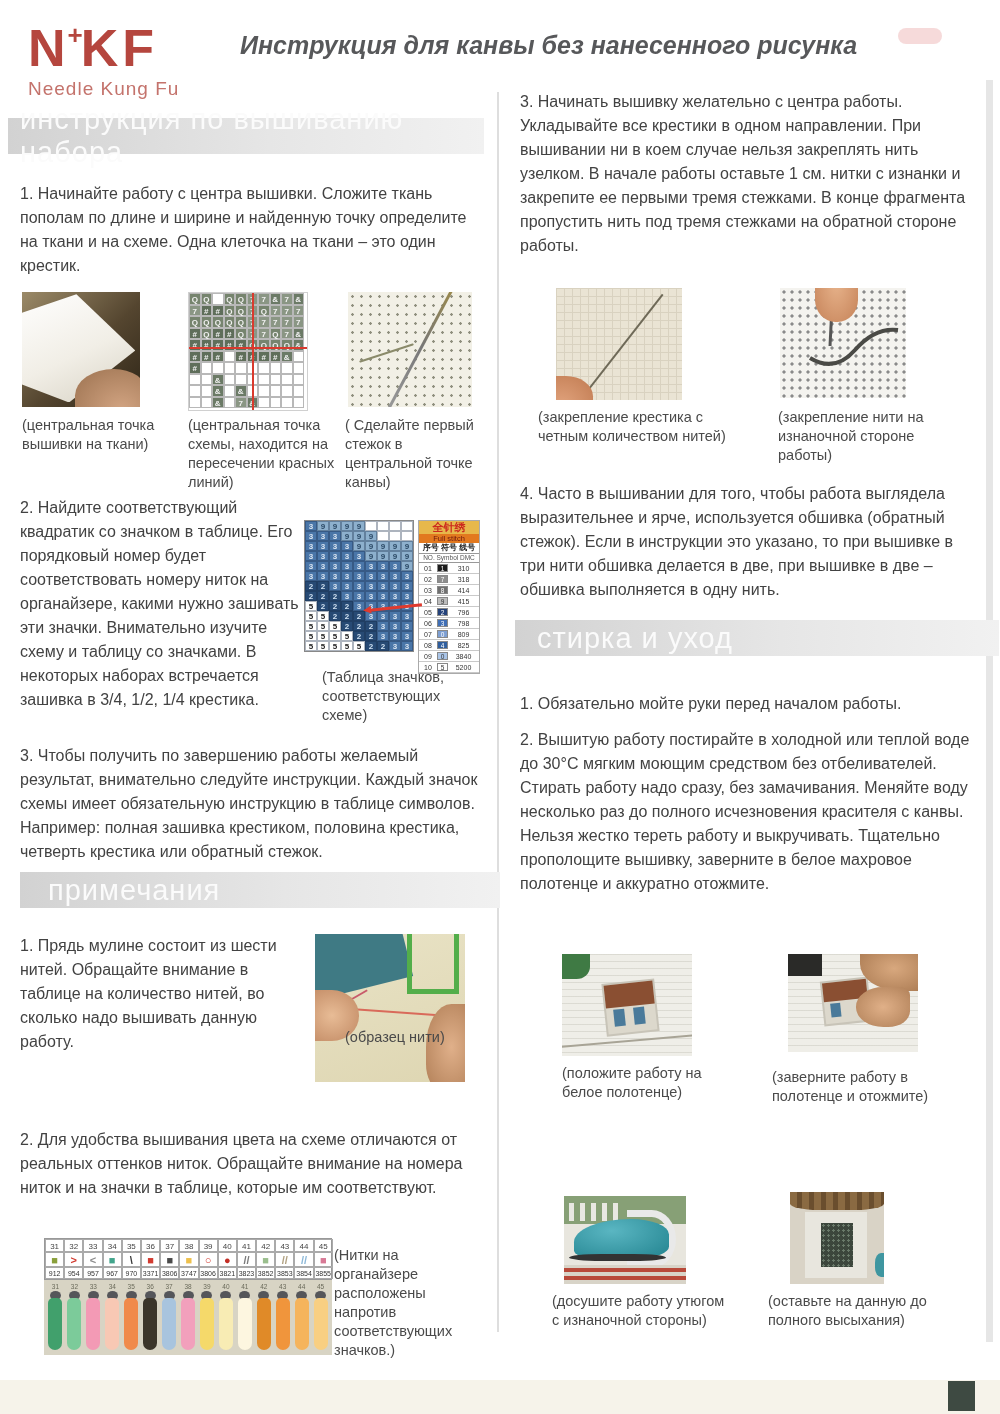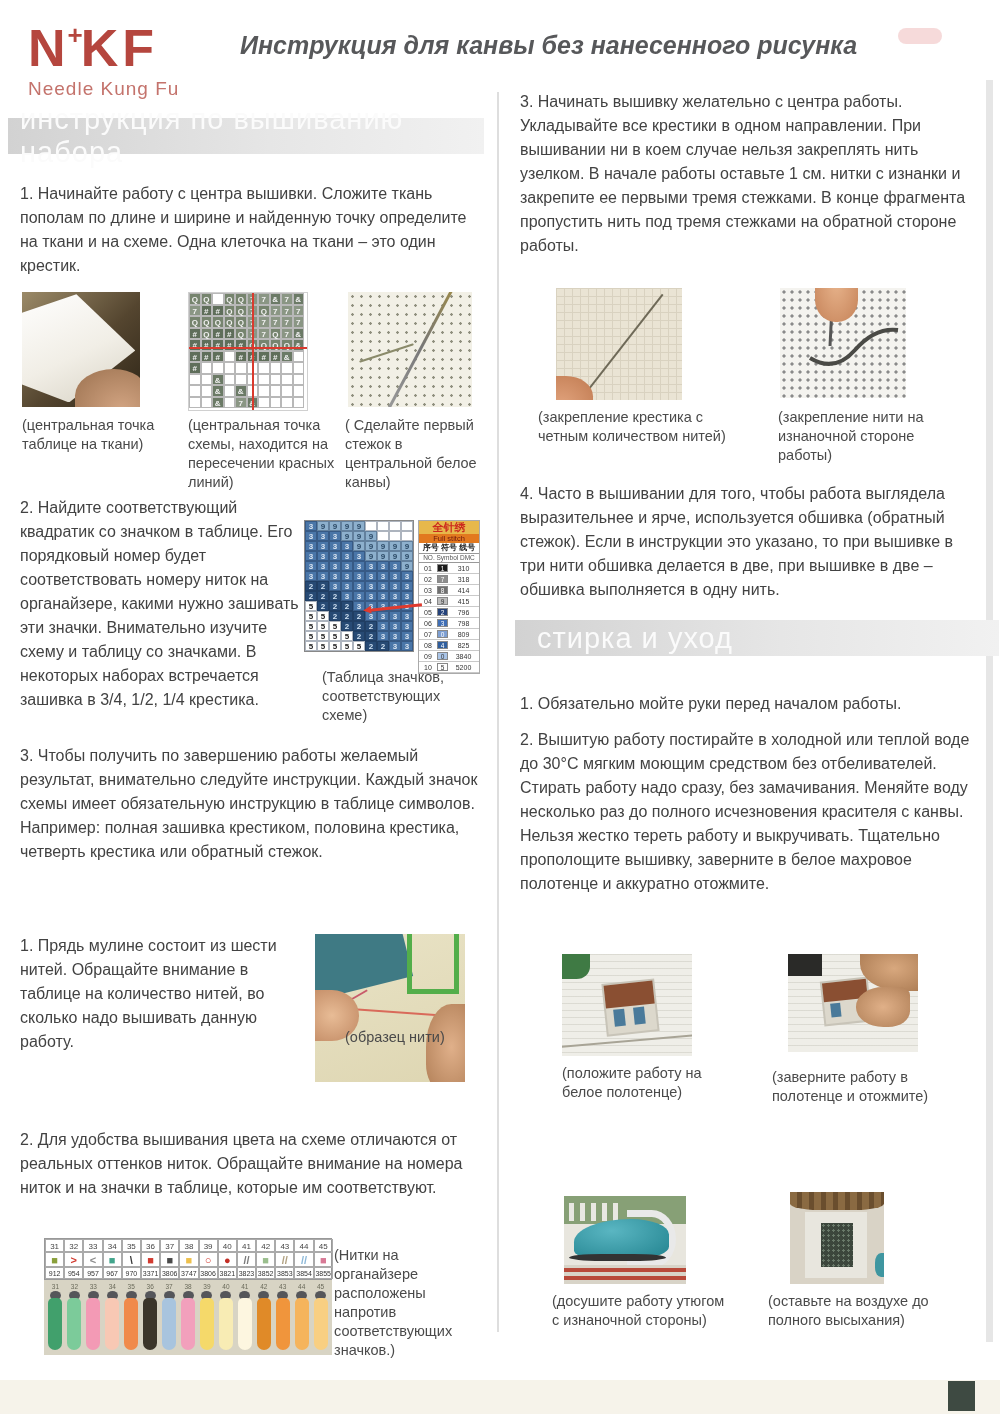--- a/index.html
+++ b/index.html
@@ -277,23 +277,23 @@
           <span class="g-cell" style="background: rgb(255, 255, 255); color: rgb(0, 0, 0);"></span>
         </div>
       </div>
     <div class="redline-h"></div>
     <div class="redline-v"></div>
   </div>
   <div class="photo p-canvas" style="left:348px;top:292px;width:124px;height:115px;">
     <div class="needle"></div>
     <div class="needle2"></div>
   </div>
-  <div class="caption" style="left:22px;top:416px;width:152px;">(центральная точка таблице на ткани)</div>
+  <div class="caption" style="left:22px;top:416px;width:152px;">(центральная точка вышивки на ткани)</div>
   <div class="caption" style="left:188px;top:416px;width:152px;">(центральная точка схемы, находится на пересечении красных линий)</div>
-  <div class="caption" style="left:345px;top:416px;width:140px;">( Сделайте первый стежок в центральной белое канвы)</div>
+  <div class="caption" style="left:345px;top:416px;width:140px;">( Сделайте первый стежок в центральной точке канвы)</div>
 
   <div class="para" style="left:20px;top:496px;width:288px;">2. Найдите соответствующий квадратик со значком в таблице. Его порядковый номер будет соответствовать номеру ниток на органайзере, какими нужно зашивать эти значки. Внимательно изучите схему и таблицу со значками. В некоторых наборах встречается зашивка в 3/4, 1/2, 1/4 крестика.</div>
 
   <div class="pattern-wrap">
     <div class="pattern-grid">
         <div class="g-row">
           <span class="g-cell" style="background: rgb(74, 118, 168); color: rgb(217, 228, 240);">3</span>
           <span class="g-cell" style="background: rgb(141, 176, 205); color: rgb(44, 74, 102);">9</span>
           <span class="g-cell" style="background: rgb(141, 176, 205); color: rgb(44, 74, 102);">9</span>
           <span class="g-cell" style="background: rgb(141, 176, 205); color: rgb(44, 74, 102);">9</span>
@@ -493,20 +493,21 @@
             <span class="st-dmc">5200</span>
           </div>
         </div>
     </div>
     <div class="red-arrow"></div>
   </div>
   <div class="caption" style="left:322px;top:668px;width:160px;">(Таблица значков, соответствующих схеме)</div>
 
   <div class="para" style="left:20px;top:744px;width:462px;">3. Чтобы получить по завершению работы желаемый результат, внимательно следуйте инструкции. Каждый значок схемы имеет обязательную инструкцию в таблице символов. Например: полная зашивка крестиком, половина крестика, четверть крестика или обратный стежок.</div>
 
+  <div class="banner" style="left:20px;top:872px;width:452px;padding-left:28px;">примечания</div>
 
   <div class="para" style="left:20px;top:934px;width:290px;">1. Прядь мулине состоит из шести нитей. Обращайте внимание в таблице на количество нитей, во сколько надо вышивать данную работу.</div>
   <div class="photo p-sample" style="left:315px;top:934px;width:150px;height:148px;">
     <div class="mat"></div>
     <div class="org-plastic"></div>
     <div class="s-thread1"></div>
     <div class="s-thread2"></div>
     <div class="s-finger1"></div>
     <div class="s-finger2"></div>
   </div>
@@ -695,17 +696,17 @@
     <div class="blanket"></div>
   </div>
   <div class="photo p-air" style="left:790px;top:1192px;width:94px;height:92px;">
     <div class="wicker"></div>
     <div class="air-canvas">
       <div class="air-emb"></div>
     </div>
     <div class="air-blue"></div>
   </div>
   <div class="caption" style="left:552px;top:1292px;width:178px;">(досушите работу утюгом с изнаночной стороны)</div>
-  <div class="caption" style="left:768px;top:1292px;width:175px;">(оставьте на воздухе до полного высыхания)</div>
+  <div class="caption" style="left:768px;top:1292px;width:175px;">(оставьте на данную до полного высыхания)</div>
 
   <div class="footer-strip"></div>
   <div class="reg-mark"></div>
 </div>
 
 </body></html>

